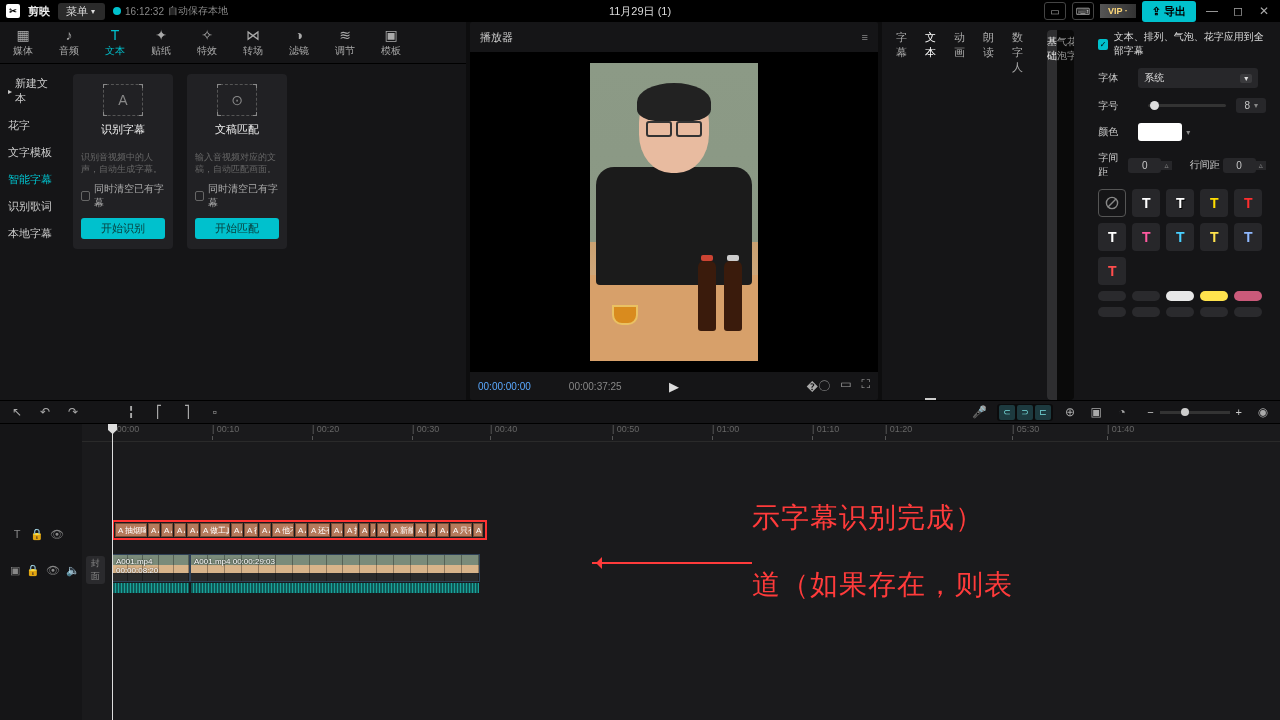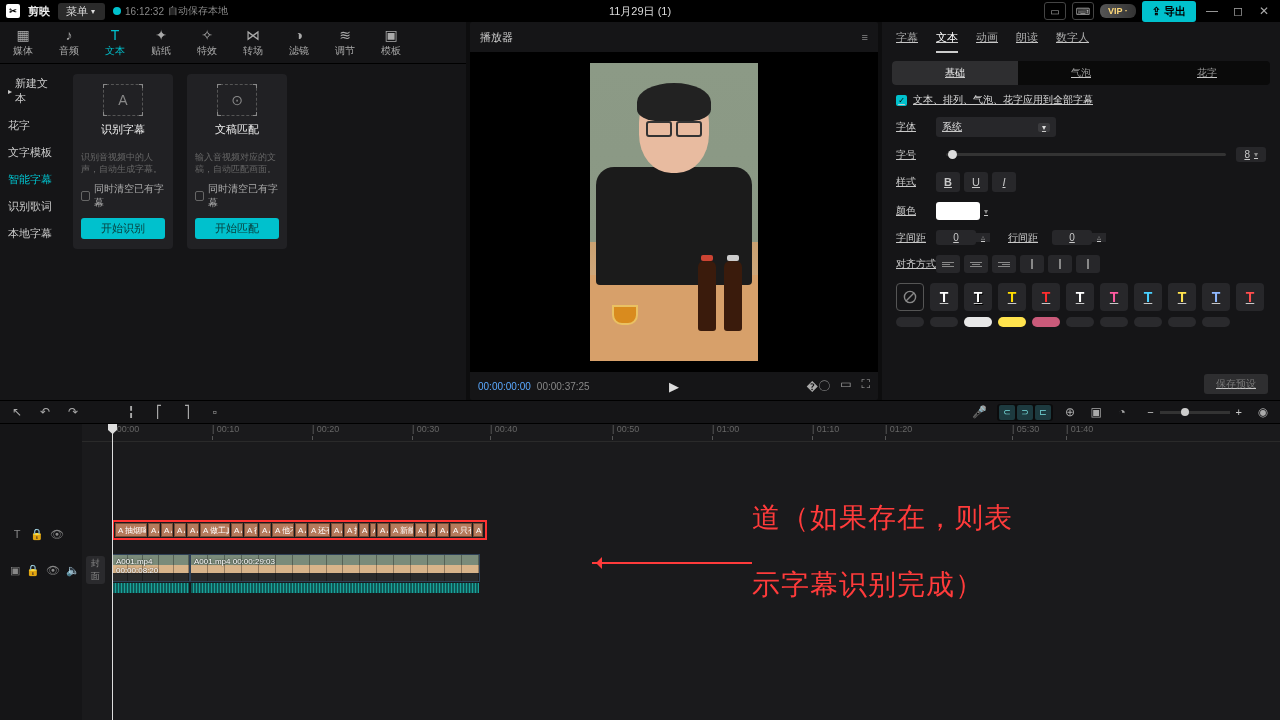--- a/index.html
+++ b/index.html
@@ -9,21 +9,21 @@
 .titlebar { height:22px; background:#000; display:flex; align-items:center; padding:0 6px; gap:8px; }
 .titlebar .logo { width:14px; height:14px; background:#fff; border-radius:2px; display:flex; align-items:center; justify-content:center; color:#000; font-size:9px; font-weight:bold; }
 .titlebar .brand { font-size:11px; color:#eee; font-weight:bold; }
 .titlebar .menubtn { background:#2a2a2a; padding:1px 10px 1px 8px; border-radius:3px; font-size:11px; color:#ddd; cursor:pointer; display:flex; align-items:center; gap:3px; }
 .titlebar .menubtn::after { content:"▾"; font-size:8px; }
 .titlebar .autosave { color:#888; font-size:10px; display:flex; align-items:center; gap:4px; }
 .titlebar .autosave .dot { width:8px; height:8px; background:#00c1cd; border-radius:50%; }
 .titlebar .center { position:absolute; left:50%; transform:translateX(-50%); font-size:11px; color:#ddd; }
 .titlebar .right { margin-left:auto; display:flex; align-items:center; gap:6px; }
 .tb-ico { width:22px; height:18px; border:1px solid #444; border-radius:3px; display:flex; align-items:center; justify-content:center; color:#aaa; font-size:10px; cursor:pointer; }
-.vip { padding:2px 8px; background:linear-gradient(90deg,#555,#333); color:#ffd97a; font-size:9px; font-weight:bold; border-radius:6px; cursor:pointer; }
+.vip { padding:2px 8px; background:linear-gradient(90deg,#555,#333); color:#ffd97a; font-size:9px; font-weight:bold; border-radius:0; cursor:pointer; }
 .export { background:#00c1cd; color:#000; padding:3px 10px; border-radius:3px; font-size:11px; font-weight:bold; cursor:pointer; display:flex; align-items:center; gap:3px; }
 .winbtn { width:20px; text-align:center; color:#aaa; cursor:pointer; font-size:12px; }
 
 
 .row3 { display:flex; height:378px; }
 
 
 .left { width:466px; background:#151517; display:flex; flex-direction:column; }
 .tooltabs { display:flex; height:42px; border-bottom:1px solid #000; }
 .tooltab { width:46px; display:flex; flex-direction:column; align-items:center; justify-content:center; gap:2px; cursor:pointer; color:#aaa; }
@@ -62,27 +62,27 @@
 .frame .glasses::before{left:0;} .frame .glasses::after{right:0;}
 .frame .shirt { position:absolute; top:104px; left:6px; right:6px; bottom:76px; background:#1b1b1b; border-radius:18px 18px 4px 4px; }
 .frame .table { position:absolute; bottom:0; left:0; right:0; height:86px; background:#d7a06a; }
 .frame .bottle { position:absolute; bottom:30px; width:18px; height:70px; background:#3a1b0c; border-radius:6px 6px 3px 3px; }
 .frame .bottle.b1{ right:42px; } .frame .bottle.b2{ right:16px; }
 .frame .bottle .cap{ position:absolute; top:-6px; left:3px; width:12px; height:6px; background:#c43; border-radius:2px; }
 .frame .bottle.b2 .cap{ background:#ccc; }
 .frame .cup { position:absolute; bottom:36px; left:22px; width:26px; height:20px; background:#d98b1e; border-radius:0 0 10px 10px; border:2px solid #eac163; }
 .playerbar { height:28px; display:flex; align-items:center; padding:0 8px; gap:6px; font-size:10px; position:relative; }
 .timecur { color:#5aa9ff; }
-.timetot { color:#888; }
+.timetot { color:#888;margin-left:32px; }
 .playbtn { position:absolute; left:50%; transform:translateX(-50%); color:#ddd; font-size:13px; cursor:pointer; }
 .playerbar .right { margin-left:auto; display:flex; gap:10px; color:#aaa; }
 .pb-ico { cursor:pointer; font-size:12px; }
 
 
-.inspector { width:398px; background:#151517; display:flex; flex-direction:column;text-decoration:underline; }
+.inspector { width:398px; background:#151517; display:flex; flex-direction:row; }
 .insptabs { display:flex; gap:18px; padding:8px 14px 0; font-size:11px; }
 .insptab { color:#aaa; padding-bottom:6px; cursor:pointer; }
 .insptab.active { color:#fff; border-bottom:2px solid #ccc; }
 .subtabs { display:flex; margin:8px 10px 0; background:#0a0a0a; border-radius:4px; overflow:hidden; }
 .subtab { flex:1; text-align:center; padding:5px 0; font-size:10px; color:#999; cursor:pointer; }
 .subtab.active { background:#2e2e30; color:#eee; }
 .inspbody { padding:8px 14px; overflow-y:auto; }
 .applyrow { display:flex; align-items:center; gap:6px; font-size:10px; color:#ddd; margin-bottom:10px; }
 .applyrow .chk { width:11px; height:11px; background:#00c1cd; border-radius:2px; display:flex; align-items:center; justify-content:center; color:#000; font-size:8px; }
 .proprow { display:flex; align-items:center; margin-bottom:10px; font-size:10px; }
@@ -305,68 +305,33 @@
         <span class="lab">字号</span>
         <div class="slider">
             <div class="knob"></div>
           </div>
         <div class="sizeval">
             <span>8</span>
             <span class="caret">▾</span>
           </div>
       </div>
       <div class="proprow">
-        <span class="lab">样式</span>
-        <div class="stylebtns">
-          <div class="sbtn b">B</div>
-          <div class="sbtn u">U</div>
-          <div class="sbtn i">I</div>
-        </div>
-      </div>
-      <div class="proprow">
         <span class="lab">颜色</span>
         <div class="colorwrap">
             <div class="colorsw"></div>
             <span class="caret">▾</span>
           </div>
       </div>
       <div class="proprow">
         <span class="lab">字间距</span>
         <span class="numbox">0</span>
         <span class="stepbtn">▵</span>
         <span class="lab" style="width:44px;margin-left:18px">行间距</span>
         <span class="numbox">0</span>
         <span class="stepbtn">▵</span>
-      </div>
-      <div class="proprow alignrow">
-        <span class="lab">对齐方式</span>
-        <div class="al">
-            <div class="l1"></div>
-            <div class="l2" style="align-self:flex-start;margin-left:6px"></div>
-            <div class="l3"></div>
-          </div>
-        <div class="al">
-            <div class="l1"></div>
-            <div class="l2"></div>
-            <div class="l3"></div>
-          </div>
-        <div class="al">
-            <div class="l1"></div>
-            <div class="l2" style="align-self:flex-end;margin-right:6px"></div>
-            <div class="l3"></div>
-          </div>
-        <div class="al">
-            <div class="l1" style="width:2px;height:10px"></div>
-          </div>
-        <div class="al">
-            <div class="l1" style="width:2px;height:10px"></div>
-          </div>
-        <div class="al">
-            <div class="l1" style="width:2px;height:10px"></div>
-          </div>
       </div>
       <div class="presets" id="presets">
           <div class="preset none">
             <svg viewBox="0 0 10 10">
               <circle cx="5" cy="5" r="4" fill="none" stroke="#888"></circle>
               <line x1="2" y1="8" x2="8" y2="2" stroke="#888"></line>
             </svg>
           </div>
           <div class="preset" style="color: rgb(255, 255, 255);">T</div>
           <div class="preset" style="color: rgb(255, 255, 255); text-shadow: rgb(0, 0, 0) 0px 0px 0px, rgb(0, 0, 0) 1px 1px 0px;">T</div>
@@ -385,23 +350,20 @@
           <div class="preset bar" style="background: rgb(232, 232, 232);"></div>
           <div class="preset bar" style="background: rgb(255, 227, 77);"></div>
           <div class="preset bar" style="background: rgb(202, 90, 122);"></div>
           <div class="preset bar" style="background: rgb(42, 42, 45);"></div>
           <div class="preset bar" style="background: rgb(42, 42, 45);"></div>
           <div class="preset bar" style="background: rgb(42, 42, 45);"></div>
           <div class="preset bar" style="background: rgb(42, 42, 45);"></div>
           <div class="preset bar" style="background: rgb(42, 42, 45);"></div>
         </div>
     </div>
-    <div class="savebar">
-        <span class="savebtn">保存预设</span>
-      </div>
   </div>
 </div>
 
 <div class="tlstrip">
   <span class="tl-ico">↖</span>
   <span class="tl-ico">↶</span>
   <span class="tl-ico">↷</span>
   <span style="width:20px"></span>
   <span class="tl-ico">╏</span>
   <span class="tl-ico">⎡</span>
@@ -448,21 +410,21 @@
         <span class="tick" style="left: 30px;">| 00:00</span>
         <span class="tick" style="left: 130px;">| 00:10</span>
         <span class="tick" style="left: 230px;">| 00:20</span>
         <span class="tick" style="left: 330px;">| 00:30</span>
         <span class="tick" style="left: 408px;">| 00:40</span>
         <span class="tick" style="left: 530px;">| 00:50</span>
         <span class="tick" style="left: 630px;">| 01:00</span>
         <span class="tick" style="left: 730px;">| 01:10</span>
         <span class="tick" style="left: 803px;">| 01:20</span>
         <span class="tick" style="left: 930px;">| 05:30</span>
-        <span class="tick" style="left: 984px;">| 01:40</span>
+        <span class="tick" style="left: 1025px;">| 01:40</span>
       </div>
     <div class="playhead"></div>
     <div class="subtrack" id="subtrack">
         <div class="subclip" style="width: 32px;">A 抽烟喝</div>
         <div class="subclip" style="width: 12px;">A A</div>
         <div class="subclip" style="width: 12px;">A A</div>
         <div class="subclip" style="width: 12px;">A A</div>
         <div class="subclip" style="width: 12px;">A A</div>
         <div class="subclip" style="width: 30px;">A 做工真</div>
         <div class="subclip" style="width: 12px;">A A</div>
@@ -515,17 +477,17 @@
             <div></div>
             <div></div>
           </div>
           <span class="vlabel">A001.mp4  00:00:29:03</span>
           <div class="aud"></div>
         </div>
       </div>
 
     <div class="arrow"></div>
     <div class="annot">
+      <div>示字幕识别完成）</div>
       <div>道（如果存在，则表</div>
-      <div>示字幕识别完成）</div>
     </div>
   </div>
 </div>
 
 </body></html>

